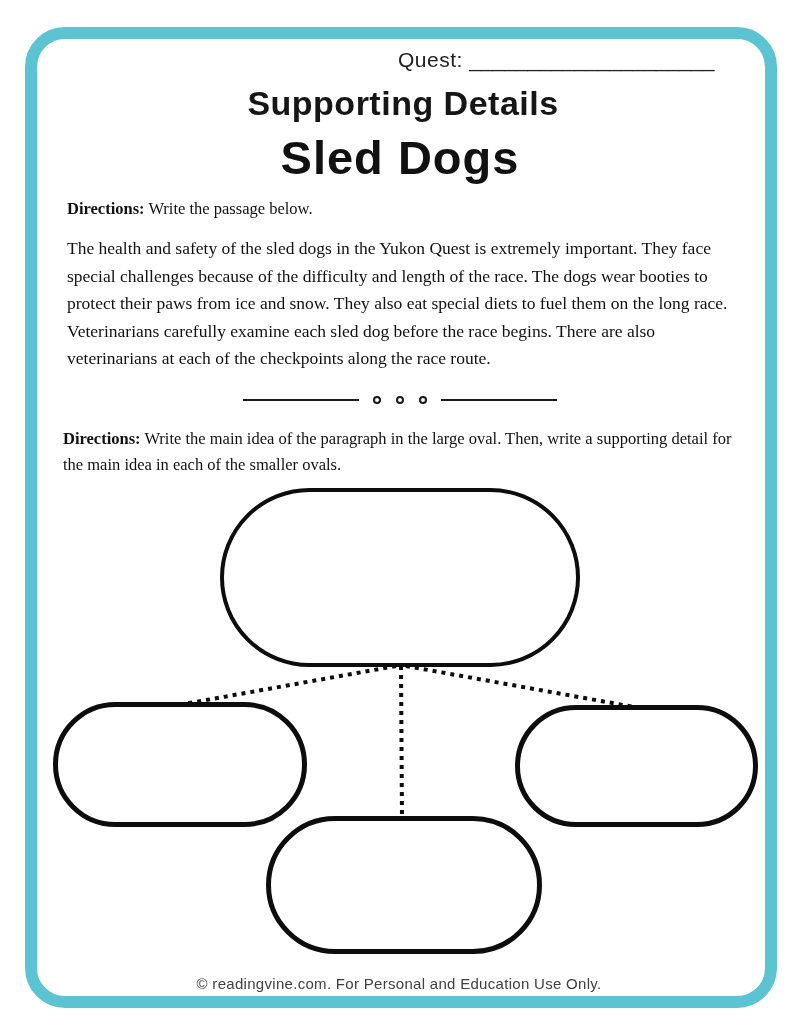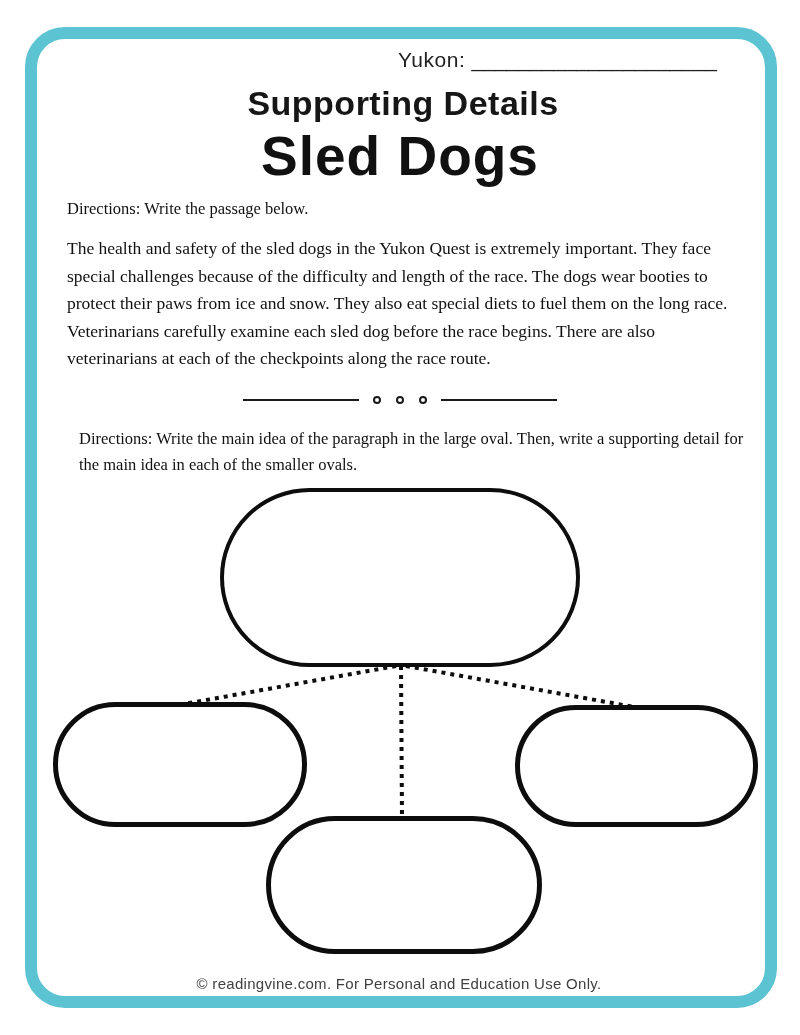--- a/index.html
+++ b/index.html
@@ -16,46 +16,46 @@
     position:absolute;left:398px;top:48px;
     font-size:21px;color:#222;letter-spacing:0.5px;
     white-space:nowrap;
   }
   .name-row .blank{letter-spacing:0;color:#222;margin-top:40px;}
   .title{
     position:absolute;left:3px;top:84px;width:800px;text-align:center;
     font-size:34px;font-weight:bold;color:#161616;letter-spacing:0.5px;
   }
   .subtitle{
-    position:absolute;left:0;top:124px;width:800px;text-align:center;
-    font-size:55px;font-weight:bold;color:#111;letter-spacing:1px;
+    position:absolute;left:0;top:130px;width:800px;text-align:center;
+    font-size:47px;font-weight:bold;color:#111;letter-spacing:1px;
   }
   .directions-1{
     position:absolute;left:67px;top:199px;width:680px;
     font-family:"Liberation Serif",serif;font-size:16.5px;color:#111;
   }
-  .directions-1 b,.directions-2 b{font-weight:normal;}
+  .directions-1 b,.directions-2 b{font-weight:bold;}
   .passage{
     position:absolute;left:63px;top:231px;width:678px;
     font-family:"Liberation Serif",serif;font-size:17.5px;line-height:27.5px;
     color:#111;text-align:left;margin:4px;
   }
   .divider{
     position:absolute;left:0;top:392px;width:800px;height:16px;
     display:flex;align-items:center;justify-content:center;gap:10px;
   }
   .divider .rule{width:116px;height:2px;background:#1a1a1a;}
   .divider .dots{display:flex;gap:15px;margin:0 4px;}
   .divider .dot{
     width:8px;height:8px;border:2px solid #1a1a1a;border-radius:50%;
     box-sizing:border-box;background:#fff;
   }
   .directions-2{
     position:absolute;left:63px;top:426px;width:682px;
-    font-family:"Liberation Serif",serif;font-size:16.5px;line-height:26px;color:#111;margin-left:16px;
+    font-family:"Liberation Serif",serif;font-size:16.5px;line-height:26px;color:#111;
   }
   .connector-svg{
     position:absolute;left:0;top:0;width:800px;height:1035px;z-index:1;
     pointer-events:none;
   }
   .oval{
     position:absolute;box-sizing:border-box;background:#ffffff;z-index:2;
   }
   .oval-main{
     left:220px;top:488px;width:360px;height:179px;
@@ -77,21 +77,21 @@
     position:absolute;left:0;top:975px;width:798px;text-align:center;
     font-size:15px;color:#3f3f3f;letter-spacing:0.3px;
   }
 </style>
 </head>
 <body>
 
 <div class="page-border"></div>
 
 <div class="name-row">
-  <span>Yukon:</span>
+  <span>Quest:</span>
   <span class="blank">_____________________</span>
 </div>
 
 <div class="title">Supporting Details</div>
 <div class="subtitle">Sled Dogs</div>
 
 <div class="directions-1">
   <b>Directions:</b><span> Write the passage below.</span>
 </div>
 

